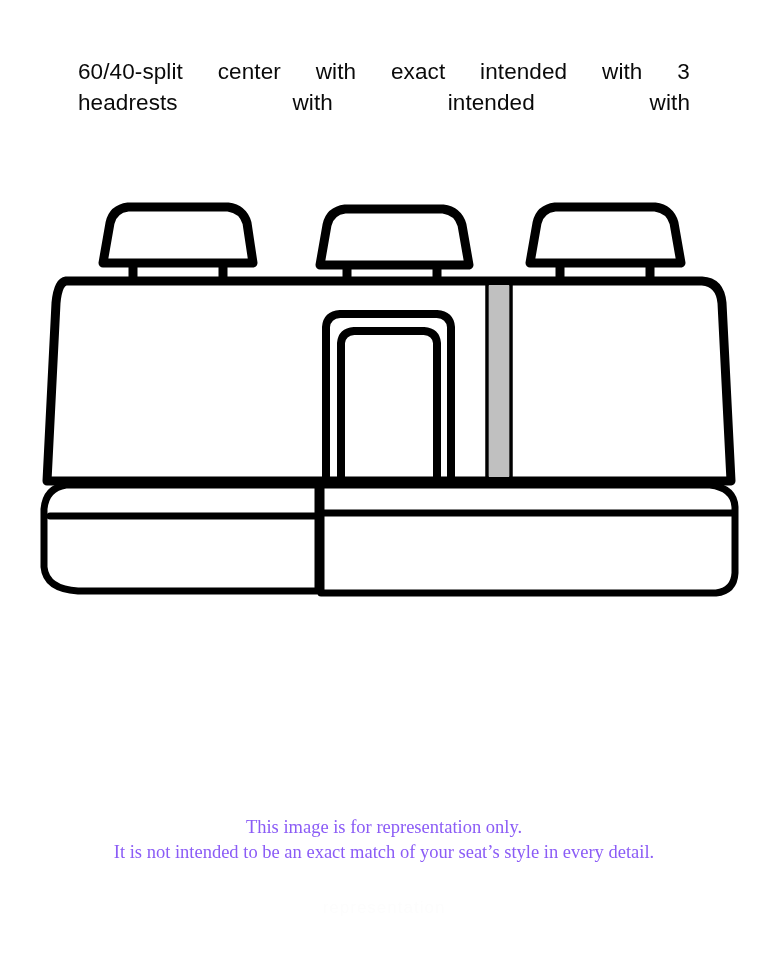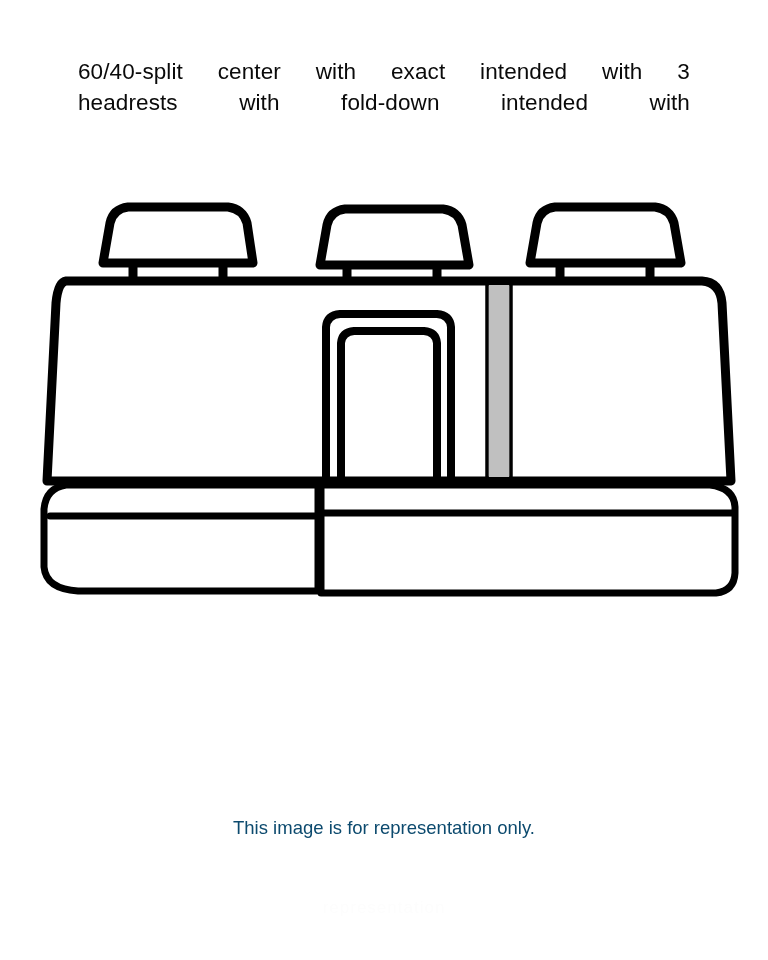--- a/index.html
+++ b/index.html
@@ -67,21 +67,22 @@
     left: 0;
     top: 815px;
     width: 768px;
     text-align: center;
   }
   #disclaimer-block .disc-line {
     display: block;
     font-size: 18.5px;
     line-height: 25px;
     font-weight: 400;
-    color: #0c4a6e;
+    color: #8b5cf6;
+    font-family: Liberation Serif, serif;
   }
 
   
   #watermark {
     position: absolute;
     left: 0;
     top: 898px;
     width: 768px;
     text-align: center;
     font-size: 17px;
@@ -103,21 +104,20 @@
       <span class="w">with</span>
       <span class="w">exact</span>
       <span class="w">intended</span>
       <span class="w">with</span>
       <span class="w">3</span>
     </span>
 
     <span class="desc-line justify">
       <span class="w">headrests</span>
       <span class="w">with</span>
-      <span class="w">fold-down</span>
       <span class="w">intended</span>
       <span class="w">with</span>
     </span>
 
   </div>
 
   <div id="seat-illustration">
     <svg viewBox="0 0 768 450" xmlns="http://www.w3.org/2000/svg">
 
       <g fill="none" stroke="#000000" stroke-width="9" stroke-linejoin="round" stroke-linecap="round">
@@ -206,17 +206,18 @@
         <rect x="489" y="100" width="20" height="192" fill="#c0c0c0" stroke="none"></rect>
         <path d="M 487 100 L 487 292" stroke="#000000" stroke-width="3.5" fill="none"></path>
         <path d="M 511 100 L 511 292" stroke="#000000" stroke-width="3.5" fill="none"></path>
       </g>
 
     </svg>
   </div>
 
   <div id="disclaimer-block">
     <span class="disc-line">This image is for representation only.</span>
+    <span class="disc-line">It is not intended to be an exact match of your seat’s style in every detail.</span>
   </div>
 
   <div id="watermark">representation</div>
 
 </div>
 
 </body></html>

